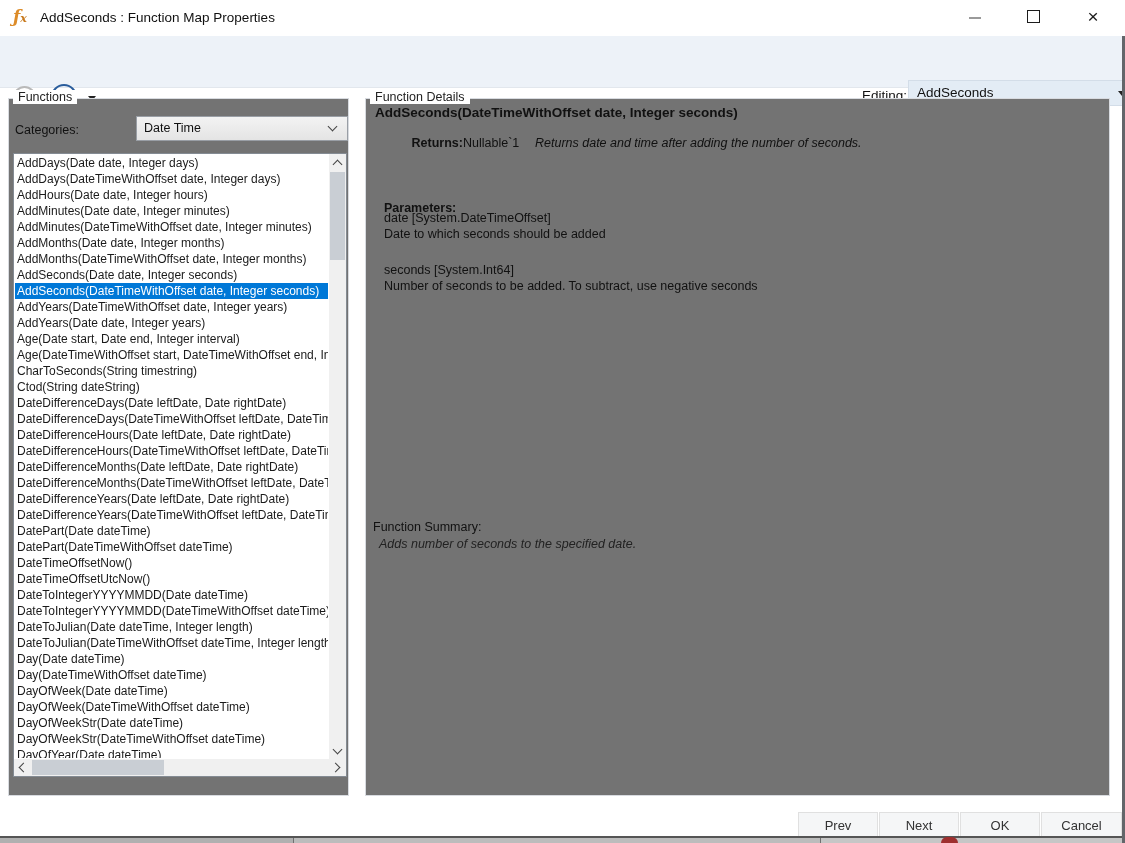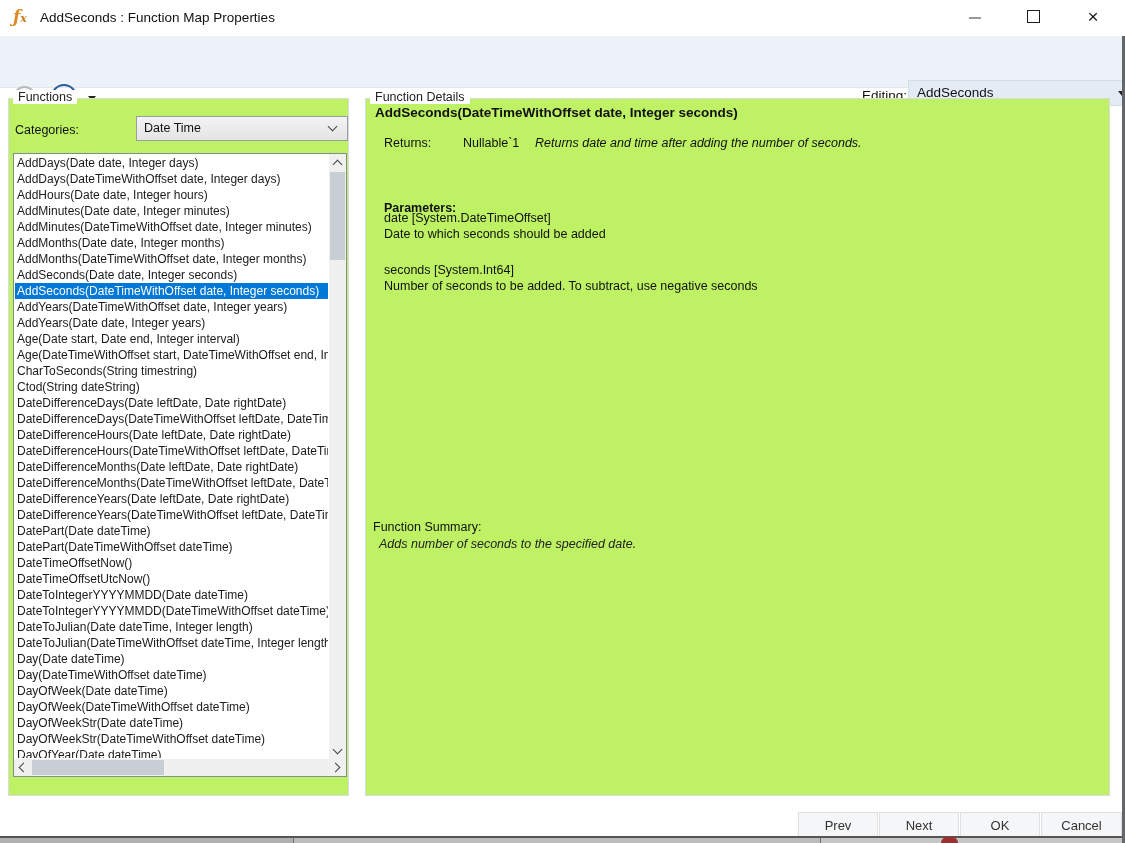--- a/index.html
+++ b/index.html
@@ -25,21 +25,21 @@
   .nav-circle { position:absolute; border-radius:50%; text-align:center; background:transparent; }
   .back-btn { left:13px; top:50px; width:23px; height:23px; border:2px solid #b9b9b9; color:#b9b9b9; font-size:13px; line-height:19px; }
   .fwd-btn { left:51px; top:48px; width:26px; height:26px; border:2.5px solid #2a5d9c; color:#2a5d9c; font-size:15px; line-height:21px; font-weight:bold; }
   .tb-caret { position:absolute; left:88px; top:60px; width:0; height:0; border-left:4px solid transparent; border-right:4px solid transparent; border-top:5px solid #222; }
   .editing-label { position:absolute; left:862px; top:52px; font-size:13.5px; color:#111; }
   .editing-combo { position:absolute; left:908px; top:44px; width:228px; height:26px; background:#e3ecf5; border:1px solid #d3dde8; }
   .editing-combo .combo-text { position:absolute; left:8px; top:0; line-height:24px; font-size:13.5px; color:#111; }
   .combo-caret { position:absolute; right:9px; top:10px; width:0; height:0; border-left:4px solid transparent; border-right:4px solid transparent; border-top:5px solid #222; }
 
   
-  .groupbox { position:absolute; border:1px solid #d8dbe0; background:#bef264; }
+  .groupbox { position:absolute; border:1px solid #d8dbe0; background:#737373; }
   .gb-functions { left:8px; top:98px; width:341px; height:698px; }
   .gb-details { left:365px; top:98px; width:745px; height:698px; }
   .legend { position:absolute; top:-9px; left:4px; background:#fff; padding:0 5px; font-size:12.5px; color:#222; }
 
   
   .cat-label { position:absolute; left:6px; top:24px; font-size:12.5px; color:#111; }
   .cat-combo { position:absolute; left:127px; top:17px; width:212px; height:25px; background:linear-gradient(#f3f3f3,#e4e4e4); border:1px solid #999ea5; }
   .cat-combo .combo-text { position:absolute; left:7px; top:0; line-height:23px; font-size:12.5px; color:#111; }
   .chev { position:absolute; width:7px; height:7px; border-left:1.5px solid #444; border-top:1.5px solid #444; }
   .chev-down-cat { right:11px; top:6px; transform:rotate(225deg); }
@@ -57,21 +57,21 @@
   .sa-up .chev { left:5px; top:7px; transform:rotate(45deg); }
   .sa-down .chev { left:5px; top:4px; transform:rotate(225deg); }
   .sa-left .chev { left:6px; top:5px; transform:rotate(-45deg); }
   .sa-right .chev { left:3px; top:5px; transform:rotate(135deg); }
   .vthumb { position:absolute; left:1px; top:18px; width:15px; height:88px; background:#c9ced4; }
   .hthumb { position:absolute; left:18px; top:1px; width:132px; height:15px; background:#c9ced4; }
 
   
   .signature { position:absolute; left:9px; top:6px; font-size:13.5px; font-weight:bold; color:#111; }
   .returns-row { position:absolute; left:18px; top:37px; display:flex; font-size:12.5px; color:#111; }
-  .returns-label { font-weight:normal; width:79px; }
+  .returns-label { font-weight:bold; width:79px;text-align:right; }
   .returns-type { width:72px; }
   .returns-desc { font-style:italic; }
   .params-label { position:absolute; left:18px; top:102px; font-size:12.5px; font-weight:bold; color:#111; }
   .params-list { position:absolute; left:18px; top:112px; }
   .param { margin-bottom:21px; font-size:12.5px; color:#111; line-height:15.5px; }
   .summary-label { position:absolute; left:7px; top:421px; font-size:12.5px; font-weight:normal; color:#111; }
   .summary-text { position:absolute; left:13px; top:438px; font-size:12.5px; font-style:italic; color:#222; }
 
   
   .footer-btn { position:absolute; top:812px; height:27px; width:80px; background:#f5f6f7; border:1px solid #e0e0e0; font-family:"Liberation Sans",sans-serif; font-size:13px; color:#333; text-align:center; line-height:25px; }

